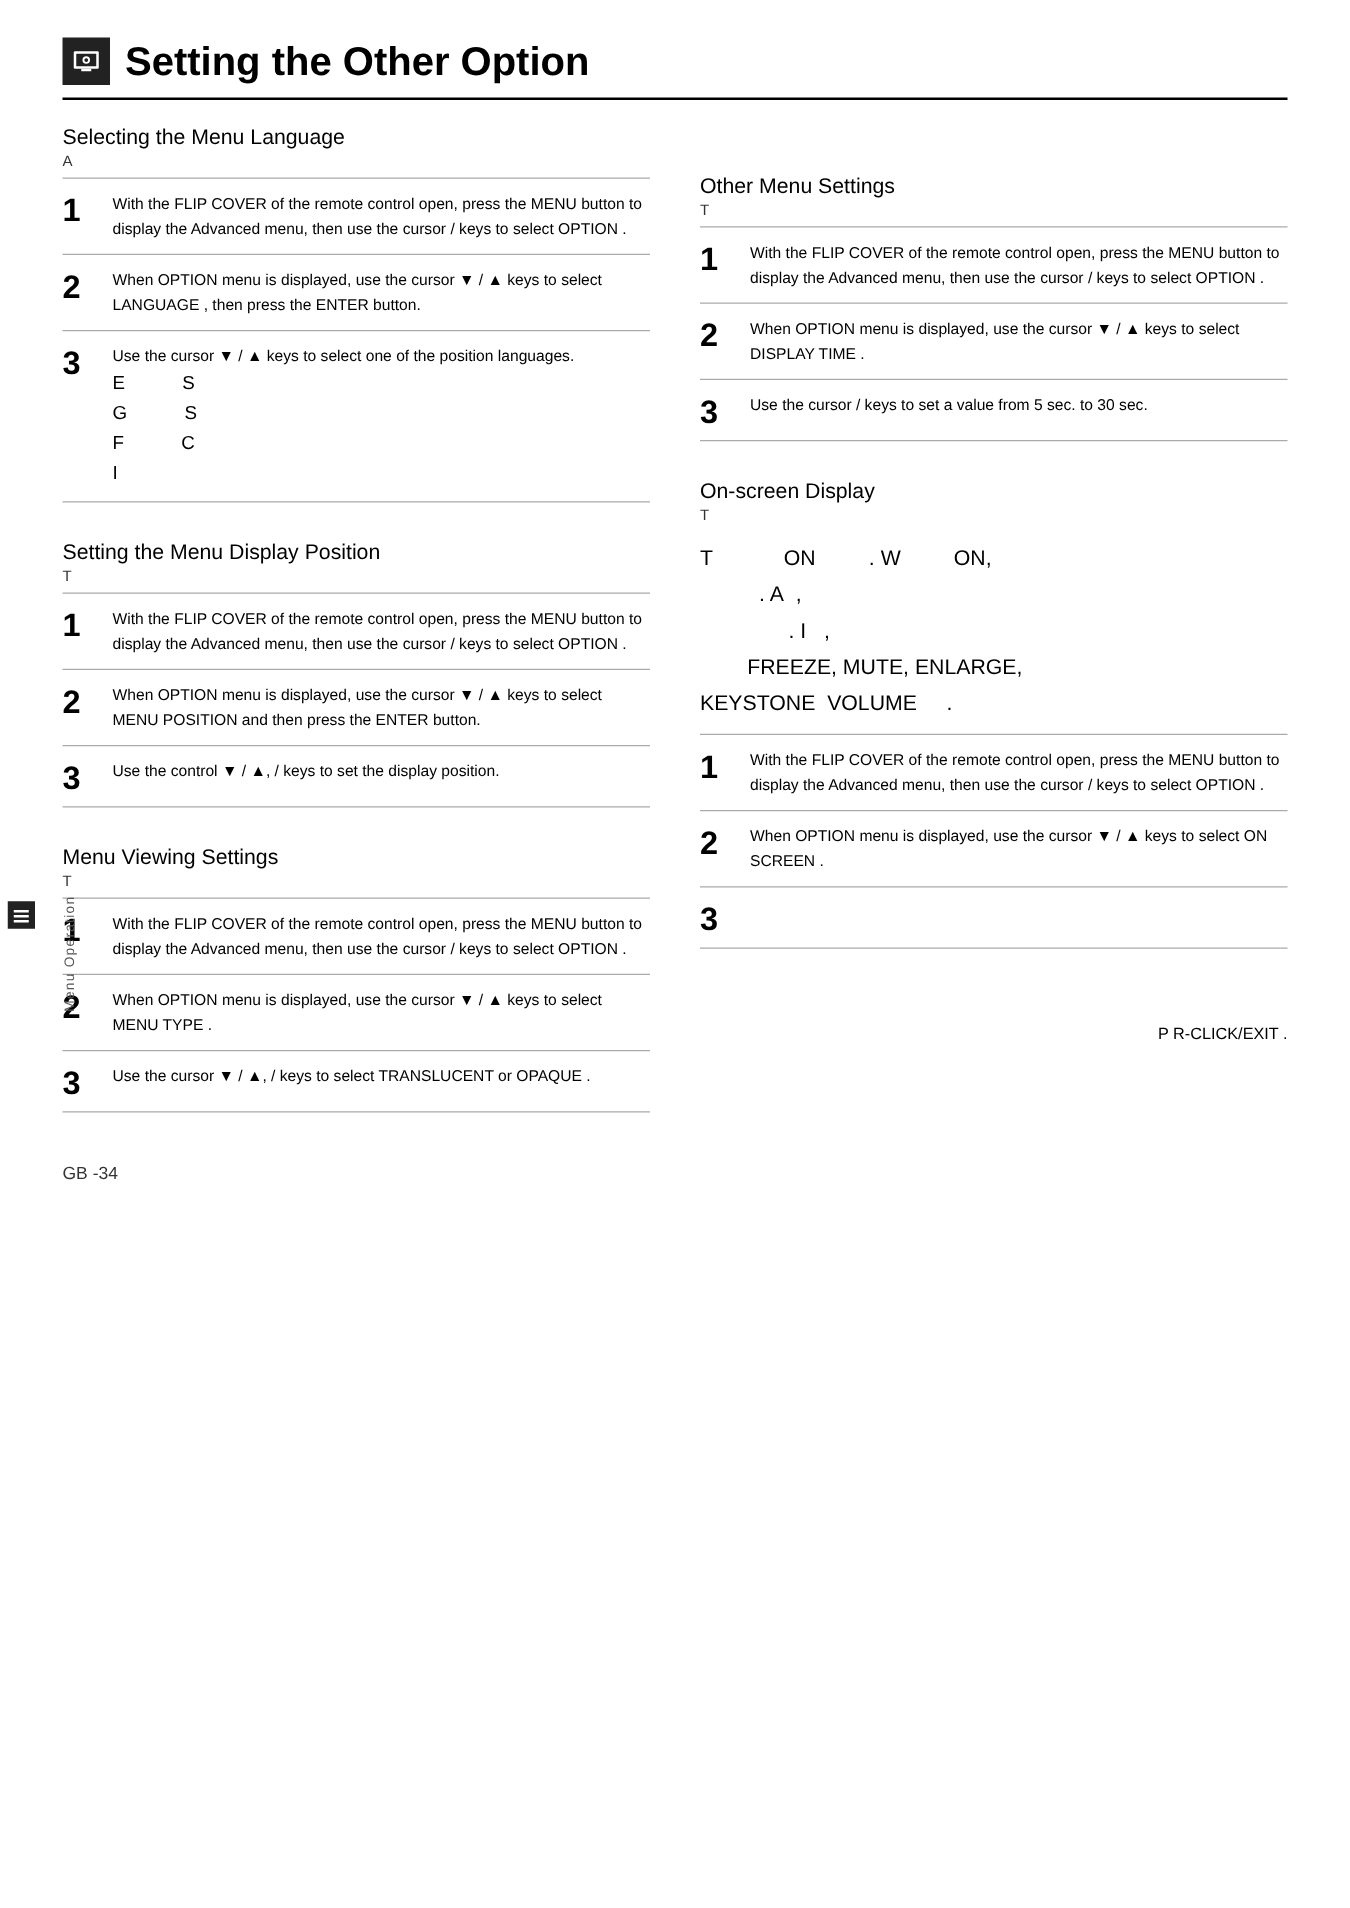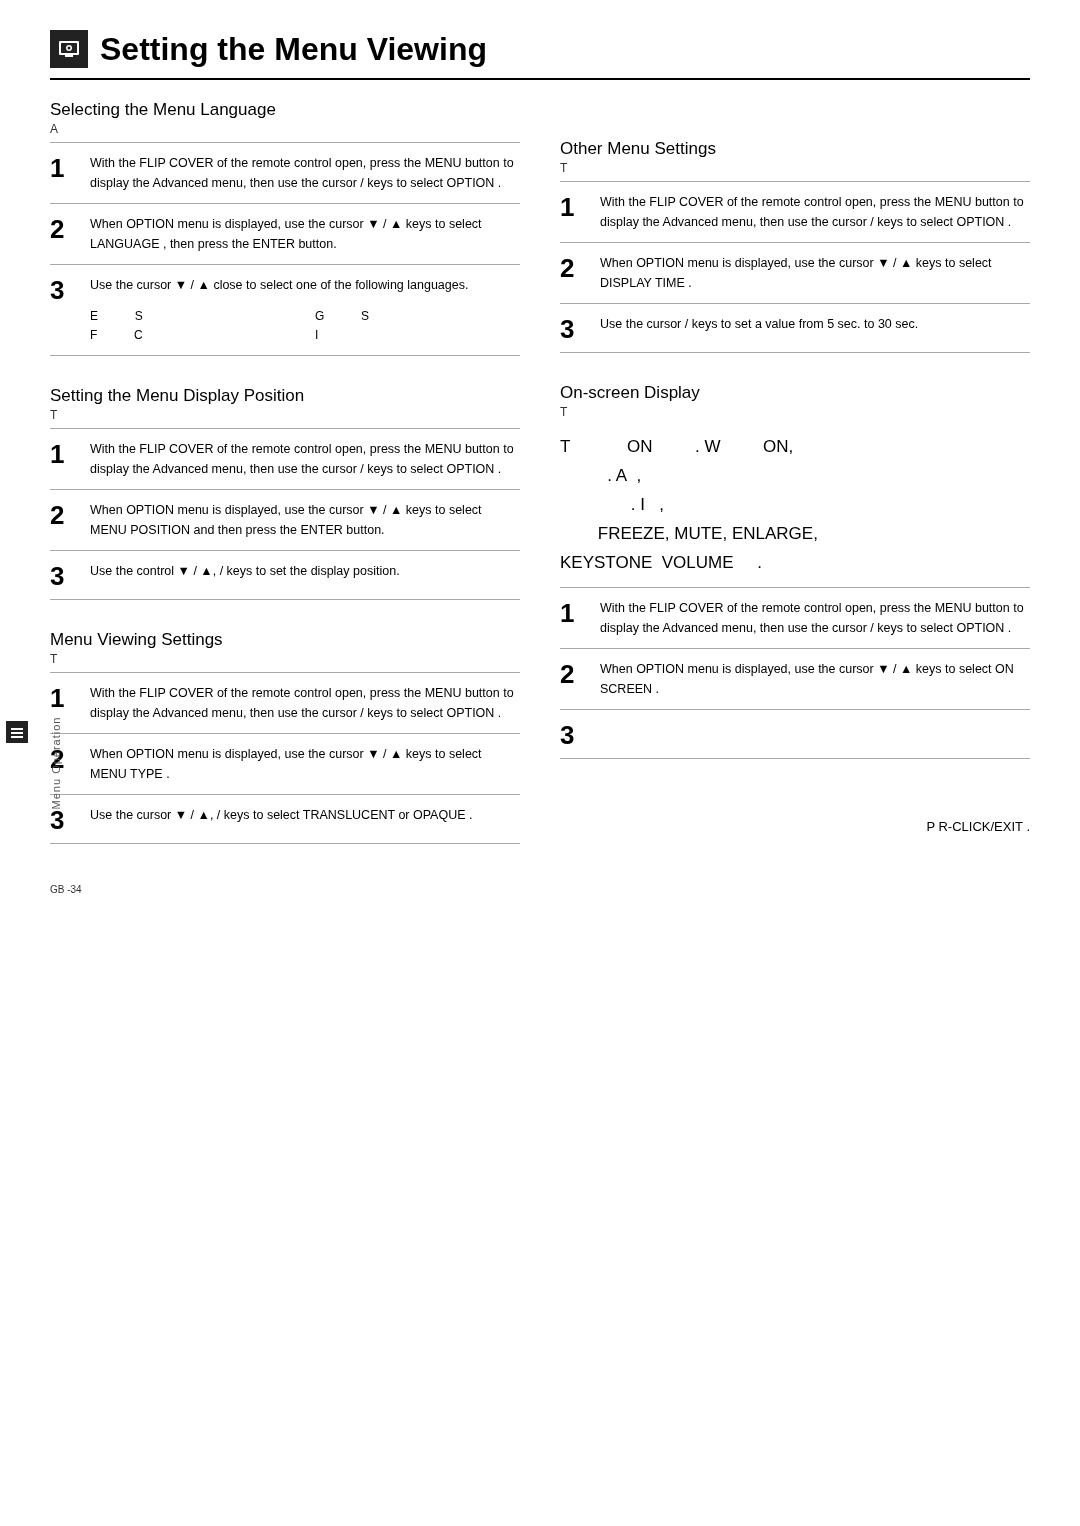--- a/index.html
+++ b/index.html
@@ -99,24 +99,24 @@
     }
 
     .step-content {
       font-size: 12.5px;
       line-height: 1.6;
       flex: 1;
     }
 
     .language-grid {
       display: grid;
-      grid-template-columns: 1fr 1fr 1fr 1fr;
+      grid-template-columns: 1fr 1fr;
       gap: 0 20px;
-      margin-top: 12px;
-      font-size: 12px;
+      margin-top: 0;
+      font-size: 15px;
     }
 
     .sidebar-label {
       position: fixed;
       left: 10px;
       top: 50%;
       transform: translateY(-50%) rotate(-90deg);
       font-size: 11px;
       color: #555;
       white-space: nowrap;
@@ -134,21 +134,21 @@
       width: 22px;
       height: 22px;
       background: #222;
       display: flex;
       align-items: center;
       justify-content: center;
     }
 
     .page-number {
       text-align: left;
-      font-size: 10px;
+      font-size: 14px;
       color: #333;
       margin-top: 10px;
     }
 
     .on-screen-display-text {
       font-size: 17px;
       line-height: 1.7;
       padding: 8px 0 10px 0;
       border-bottom: 1px solid #aaa;
     }
@@ -170,21 +170,21 @@
 <div class="page-header">
   <div class="header-icon">
     <svg viewBox="0 0 24 24" xmlns="http://www.w3.org/2000/svg">
       <rect x="2" y="4" width="20" height="14" rx="1" fill="white"></rect>
       <rect x="4" y="6" width="16" height="10" rx="0.5" fill="#222"></rect>
       <circle cx="12" cy="11" r="3" fill="white"></circle>
       <circle cx="12" cy="11" r="1.5" fill="#222"></circle>
       <rect x="8" y="18" width="8" height="2" fill="white"></rect>
     </svg>
   </div>
-  <h1 class="page-title">Setting the Menu Viewing</h1>
+  <h1 class="page-title">Setting the Other Option</h1>
 </div>
 
 <div class="two-column">
 
   <div class="col-left">
 
     <div class="section">
       <div class="section-title">Selecting the Menu Language</div>
       <div class="section-subtitle">A</div>
       <hr class="section-divider">
@@ -195,21 +195,21 @@
       </div>
 
       <div class="step-row">
         <div class="step-number">2</div>
         <div class="step-content">When  OPTION  menu is displayed, use the cursor  ▼ / ▲  keys to select   LANGUAGE  , then press the ENTER button.</div>
       </div>
 
       <div class="step-row">
         <div class="step-number">3</div>
         <div class="step-content">
-          <span>Use the cursor  ▼ / ▲  close to select one of the following languages.</span>
+          <span>Use the cursor  ▼ / ▲  keys to select one of the position languages.</span>
           <div class="language-grid">
             <span>E&nbsp;&nbsp;&nbsp;&nbsp;&nbsp;&nbsp;&nbsp;&nbsp;&nbsp;&nbsp;&nbsp;S</span>
             <span></span>
             <span>G&nbsp;&nbsp;&nbsp;&nbsp;&nbsp;&nbsp;&nbsp;&nbsp;&nbsp;&nbsp;&nbsp;S</span>
             <span></span>
             <span>F&nbsp;&nbsp;&nbsp;&nbsp;&nbsp;&nbsp;&nbsp;&nbsp;&nbsp;&nbsp;&nbsp;C</span>
             <span></span>
             <span>I</span>
             <span></span>
           </div>

